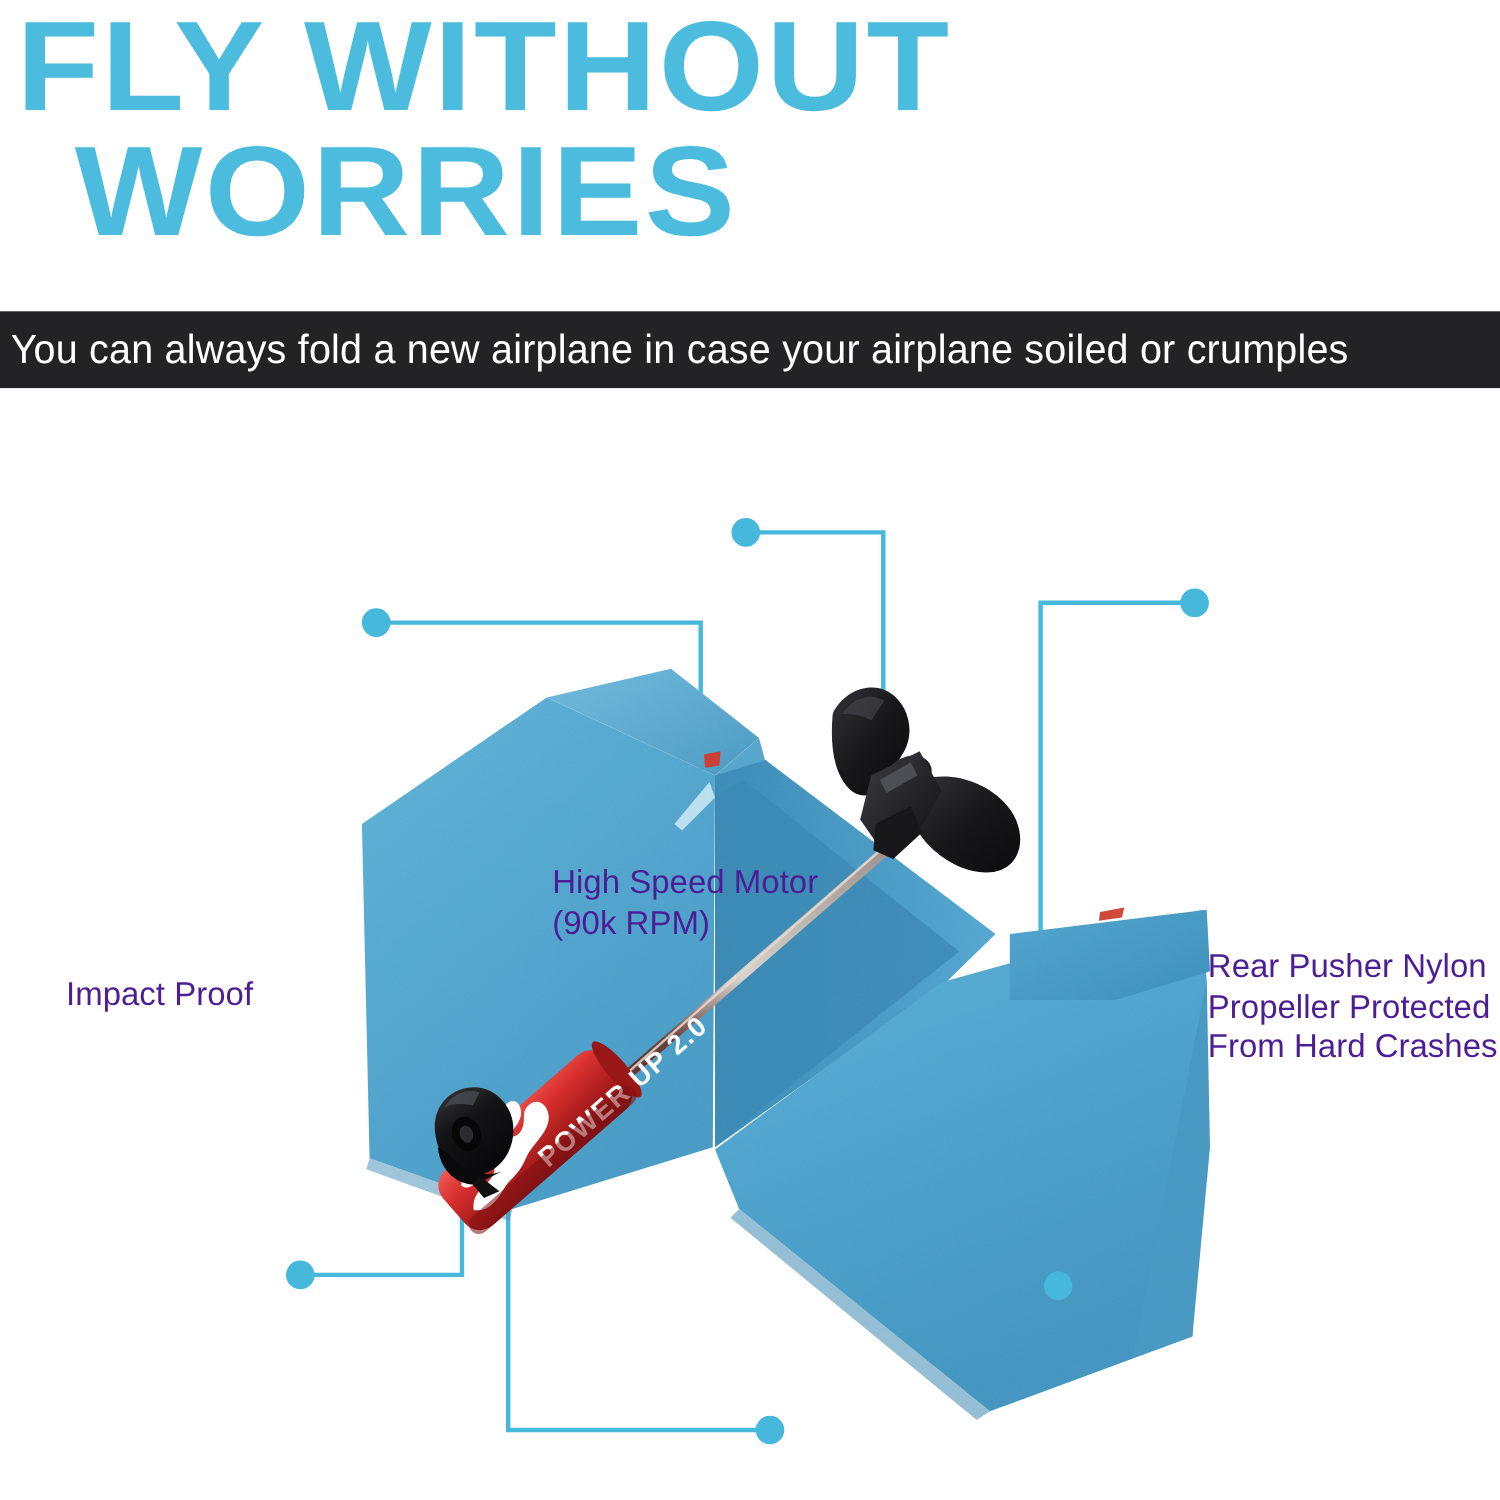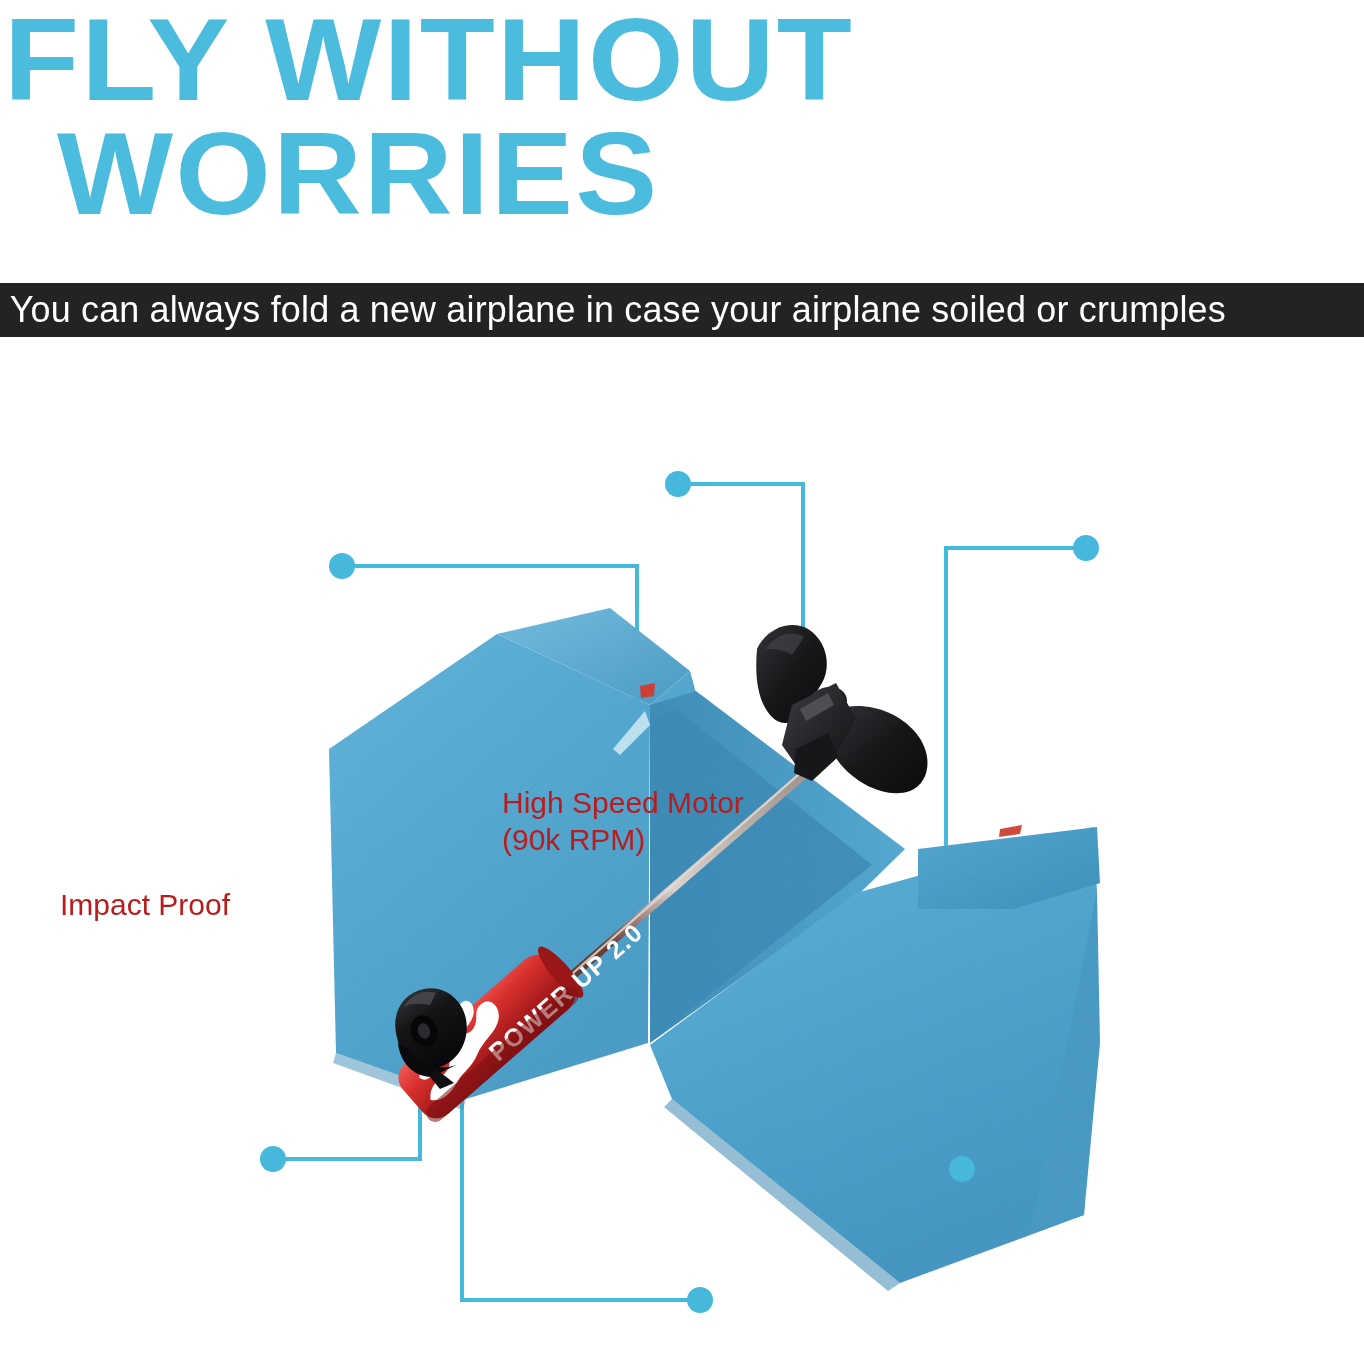--- a/index.html
+++ b/index.html
@@ -6,38 +6,38 @@
   html,body { background:#ffffff; }
   body {
     width:1364px; height:1364px;
     font-family:"Liberation Sans", sans-serif;
     position:relative; overflow:hidden;
   }
 
   
   #headline {
     position:absolute; left:0; top:0; width:1364px; height:283px;
-    padding:4px 0 0 4px;
+    padding:4px 0 0 15px;
   }
   .hl-line {
     color:#4BBCDD;
     font-family:"Liberation Sans", sans-serif;
     font-weight:700;
     font-size:116px;
     line-height:0.98;
     letter-spacing:2px;
     transform:scaleX(1.06);
     transform-origin:left center;
     white-space:nowrap;
   }
   #hl-line-2 { padding-left:50px; }
 
   
   #banner {
-    position:absolute; left:0; top:283px; width:1364px; height:54px;
+    position:absolute; left:0; top:283px; width:1364px; height:70px;
     background:#232326;
     display:flex; align-items:center;
     overflow:hidden;
   }
   #banner-text {
     color:#ffffff;
     font-size:37px;
     font-weight:400;
     letter-spacing:0.2px;
     white-space:nowrap;
@@ -49,21 +49,21 @@
   
   #stage {
     position:absolute; left:0; top:353px; width:1364px; height:1011px;
     background:#ffffff;
   }
   #art { position:absolute; left:0; top:0; width:1364px; height:1011px; }
 
   
   .callout {
     position:absolute;
-    color:#b91c1c;
+    color:#4c1d95;
     font-size:30px;
     line-height:1.22;
     font-weight:400;
     white-space:nowrap;
   }
   .callout .ln { display:block; }
   .callout.right { text-align:left; }
 
   #co-motor        { left:502px; top:432px; }
   #co-carbon       { left:60px;  top:534px;text-align:center; }
@@ -324,14 +324,19 @@
 
   <div class="callout" id="co-motor">
     <span class="ln">High Speed Motor</span>
     <span class="ln">(90k RPM)</span>
   </div>
 
   <div class="callout" id="co-carbon">
     <span class="ln">Impact Proof</span>
   </div>
 
+  <div class="callout right" id="co-propeller">
+    <span class="ln">Rear Pusher Nylon</span>
+    <span class="ln">Propeller Protected</span>
+    <span class="ln">From Hard Crashes</span>
+  </div>
 
 </div>
 
 </body></html>

